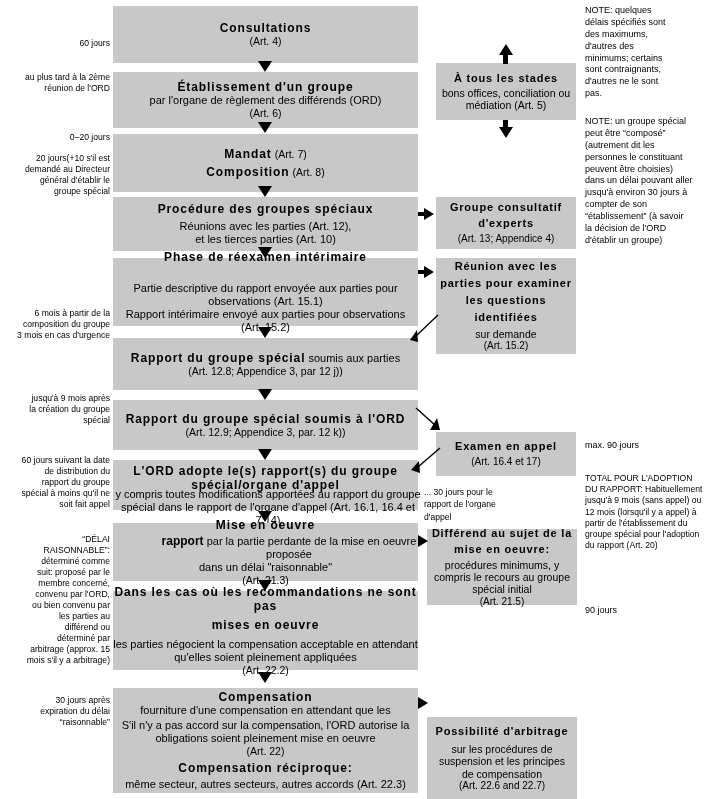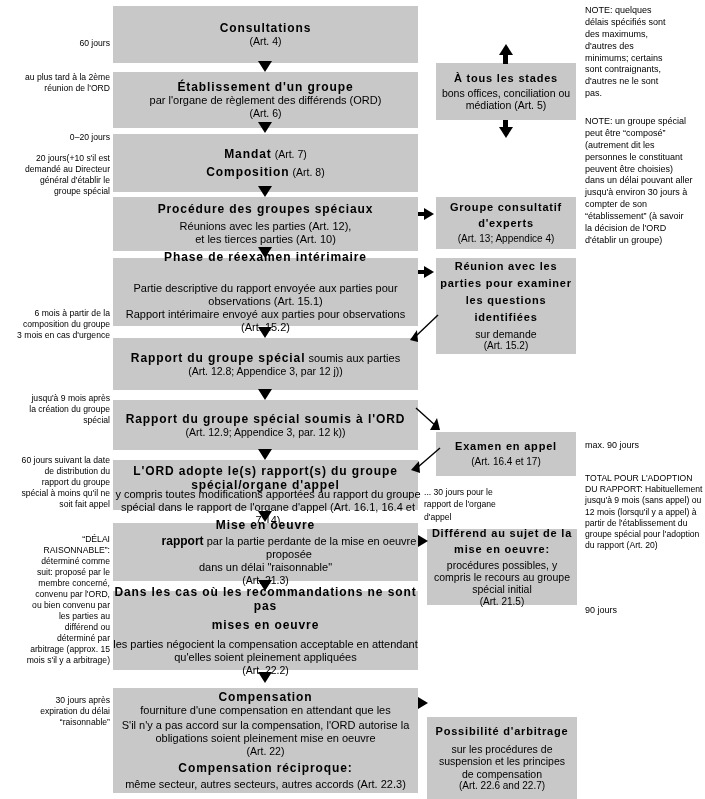--- a/index.html
+++ b/index.html
@@ -165,21 +165,21 @@
   </div>
 
   <div class="box right" style="left:436px;top:432px;width:140px;height:44px;">
     <div class="ttl">Examen en appel</div>
     <div class="art" style="margin-top:3px;">(Art. 16.4 et 17)</div>
   </div>
 
   <div class="box right" style="left:427px;top:529px;width:150px;height:76px;">
     <div class="ttl">Différend au sujet de la</div>
     <div class="ttl" style="margin-top:3px;">mise en oeuvre:</div>
-    <div class="sub" style="margin-top:3px;">procédures possibles, y</div>
+    <div class="sub" style="margin-top:3px;">procédures minimums, y</div>
     <div class="sub">compris le recours au groupe</div>
     <div class="sub">spécial initial</div>
     <div class="art">(Art. 21.5)</div>
   </div>
 
   <div class="box right" style="left:427px;top:717px;width:150px;height:83px;">
     <div class="ttl">Possibilité d'arbitrage</div>
     <div class="sub" style="margin-top:5px;">sur les procédures de</div>
     <div class="sub">suspension et les principes</div>
     <div class="sub">de compensation</div>

